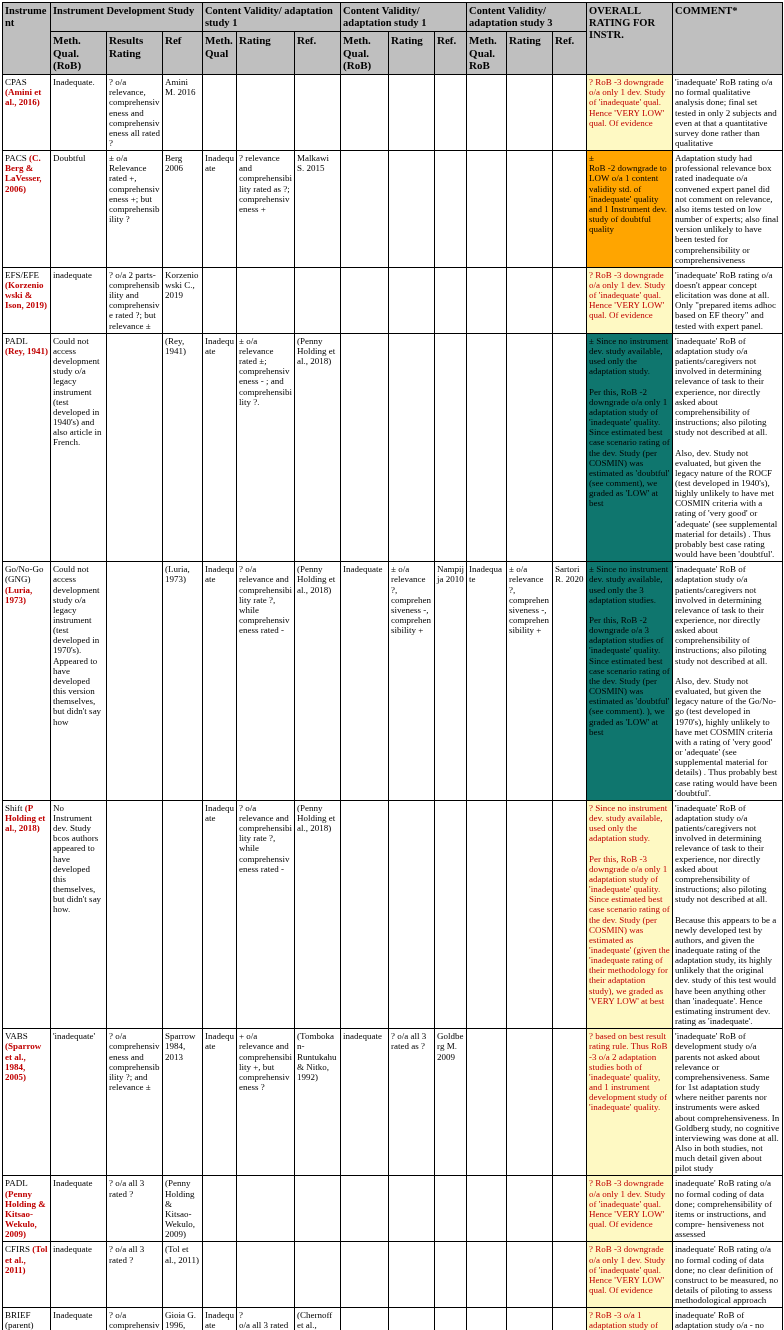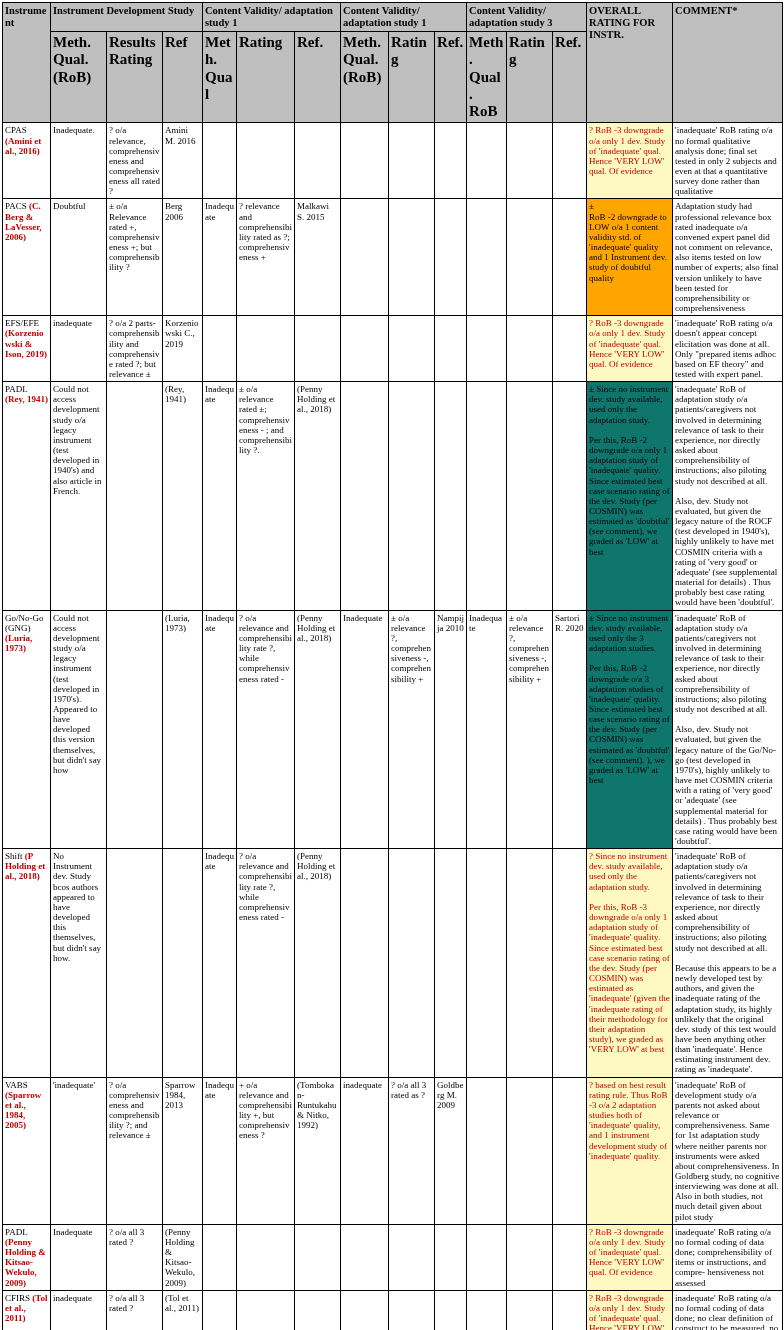--- a/index.html
+++ b/index.html
@@ -21,21 +21,21 @@
     text-align: left;
     padding: 2px 2px;
     overflow-wrap: break-word;
     word-wrap: break-word;
   }
   thead th {
     background: #BFBFBF;
     font-weight: bold;
   }
   tr.group-row th { font-size: 10.5px; line-height: 1.15; }
-  tr.sub-row th { font-size: 15px; line-height: 1.15; }
+  tr.sub-row th { font-size: 11px; line-height: 1.15; }
   tbody td {
     font-size: 9px;
     line-height: 1.13;
     white-space: pre-wrap;
   }
   .instr-name { color: #000; }
   .citation { color: #C00000; font-weight: bold; }
   td.overall-red { background: #fef9c3; color: #C00000; }
   td.overall-orange { background: #FFA500; color: #000; }
   td.overall-gold { background: #0f766e; color: #000; }

